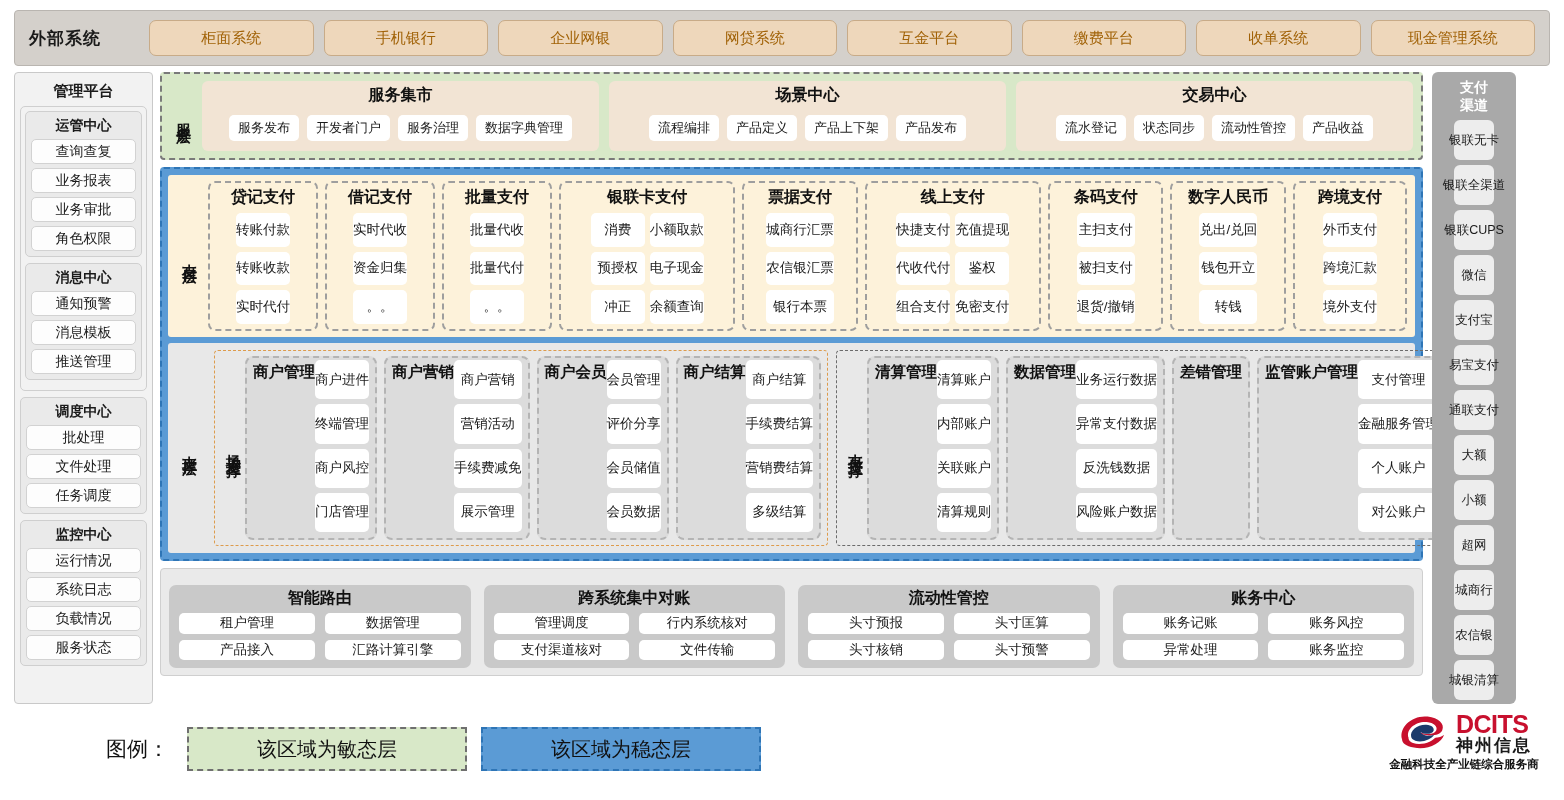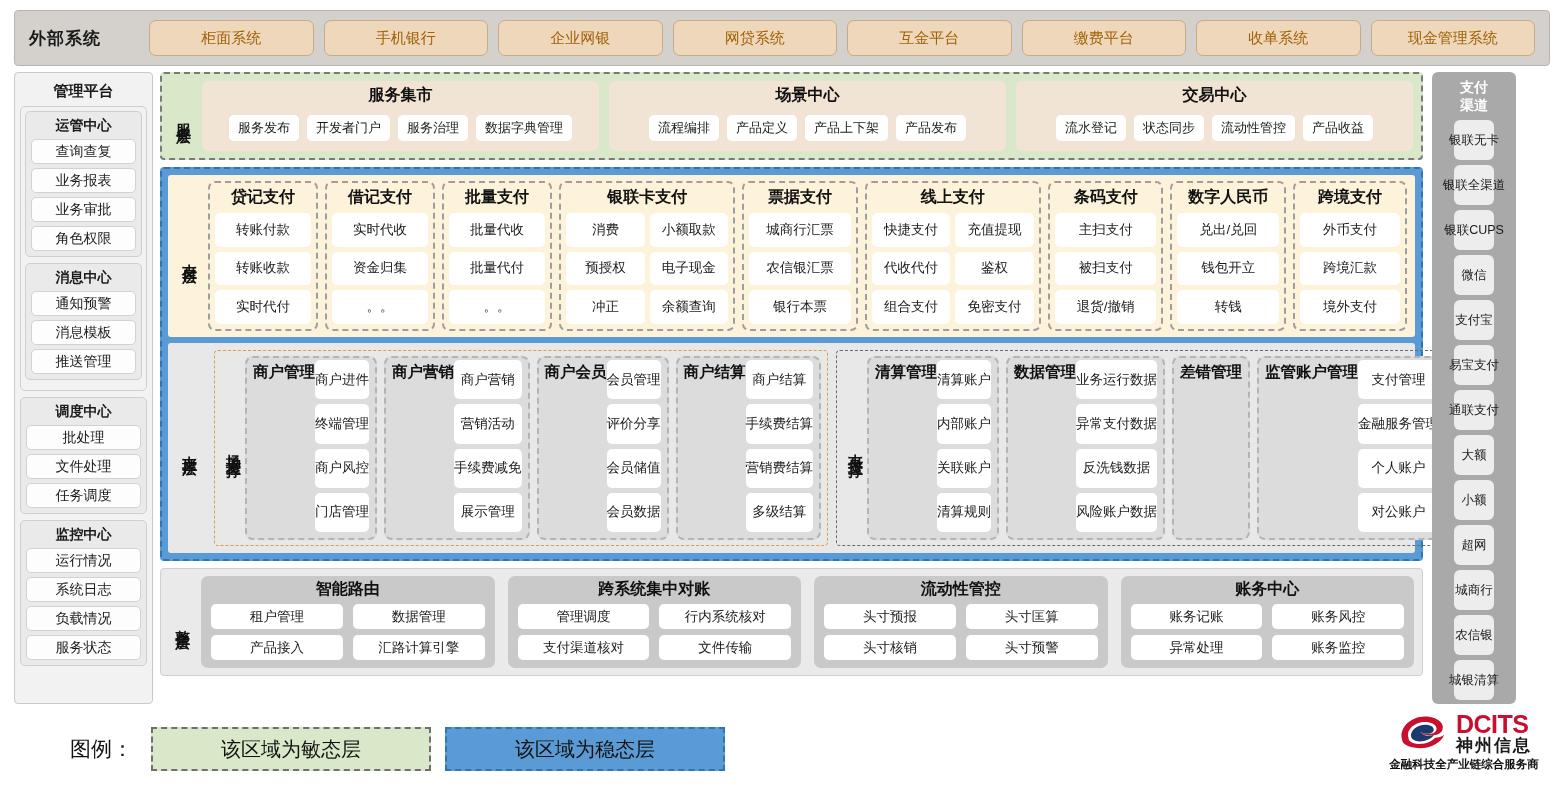--- a/index.html
+++ b/index.html
@@ -102,21 +102,21 @@
   }
   
   .pay {
     background: #fdf2da; border-radius: 3px;
     display: flex; padding: 6px 8px; height: 162px; margin-bottom: 6px;
   }
   .pay-cols { display: flex; flex: 1; gap: 7px; }
   .pay-col {
     border: 2px dashed #9e9e9e; border-radius: 7px;
     background: transparent; padding: 2px 5px 5px 5px;
-    display: flex; flex-direction: column;
+    display: flex; flex-direction: column; align-items: center;
   }
   .pay-col.c1 { flex: 1.02; } .pay-col.c2 { flex: 1.02; } .pay-col.c3 { flex: 1.02; }
   .pay-col.c4 { flex: 1.72; } .pay-col.c5 { flex: 1.08; } .pay-col.c6 { flex: 1.72; }
   .pay-col.c7 { flex: 1.08; } .pay-col.c8 { flex: 1.08; } .pay-col.c9 { flex: 1.06; }
   .pay-col-title {
     text-align: center; font-size: 16px; font-weight: bold;
     color: #111; padding: 2px 0 5px 0; white-space: nowrap;
   }
   .pay-cells {
     display: grid; gap: 5px; flex: 1; grid-template-columns: 1fr;
@@ -160,21 +160,21 @@
   .sup-outer-vlabel {
     flex: none; width: 26px; display: flex; align-items: center;
     justify-content: center; font-size: 15px; font-weight: bold;
     color: #111; writing-mode: vertical-rl; text-orientation: upright;
     letter-spacing: 3px; margin-right: 4px;
   }
 
   
   .integ {
     background: #eaeaea; border: 1px solid #cfcfcf; border-radius: 4px;
-    display: flex; padding: 7px 8px; height: 108px; align-items: stretch;
+    display: flex; padding: 7px 8px; height: 108px; align-items: stretch; flex-direction: column;
   }
   .integ-groups { display: flex; flex: 1; gap: 13px; }
   .integ-card {
     background: #c9c9c9; border-radius: 7px; flex: 1;
     padding: 2px 10px 8px 10px; display: flex; flex-direction: column;
   }
   .integ-card-title {
     text-align: center; font-size: 16px; font-weight: bold;
     color: #111; padding: 1px 0 4px 0;
   }
@@ -199,21 +199,21 @@
     flex: 1; display: flex; align-items: center; justify-content: center;
     font-size: 12.5px; color: #1a1a1a; white-space: nowrap;
   }
   .chan-item:last-child { margin-bottom: 0; }
 
   
   .legend {
     position: absolute; left: 70px; top: 727px;
     display: flex; align-items: center; gap: 14px;
   }
-  .legend-label { font-size: 21px; color: #111; margin-right: 4px; }
+  .legend-label { font-size: 21px; color: #111; margin-right: 4px; margin-left: 36px; }
   .legend-box {
     height: 44px; width: 280px; display: flex; align-items: center;
     justify-content: center; font-size: 20px; color: #111;
   }
   .legend-box.agile { background: #d8e8c8; border: 2px dashed #6f6f6f; }
   .legend-box.stable-l { background: #5b9bd5; border: 2px dashed #2e75b6; color: #111; }
 
   
   .logo { position: absolute; right: 10px; top: 712px; width: 180px; text-align: center; }
   .logo-row { display: flex; align-items: center; justify-content: center; gap: 4px; }

